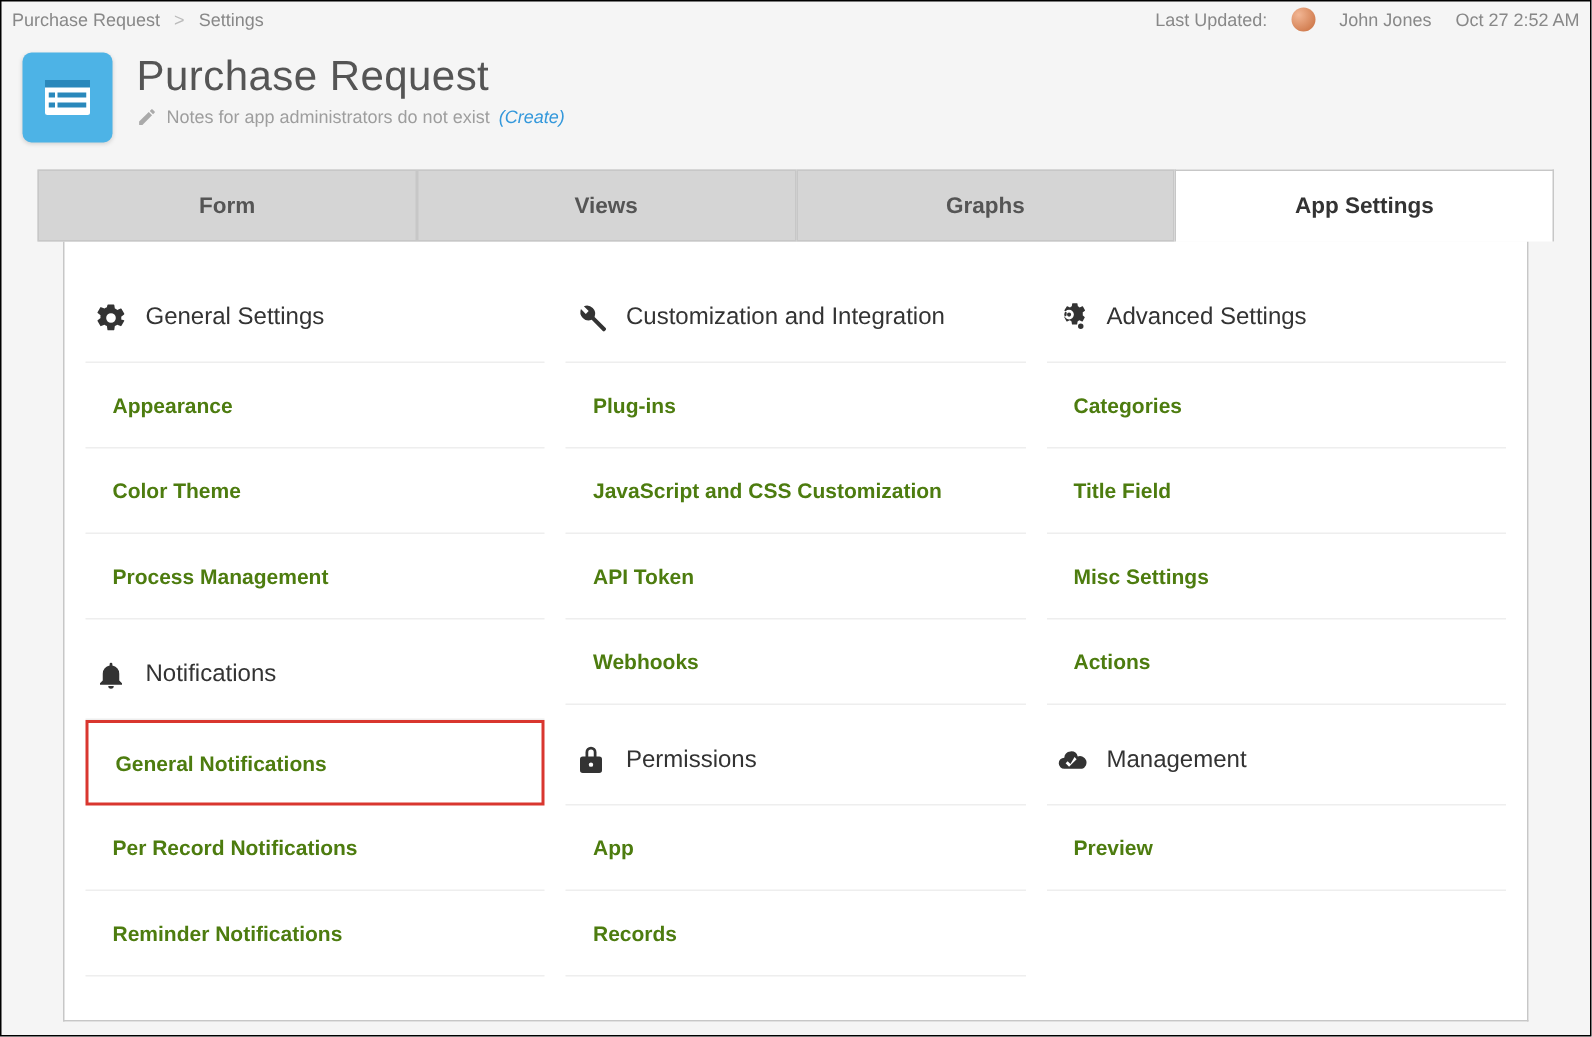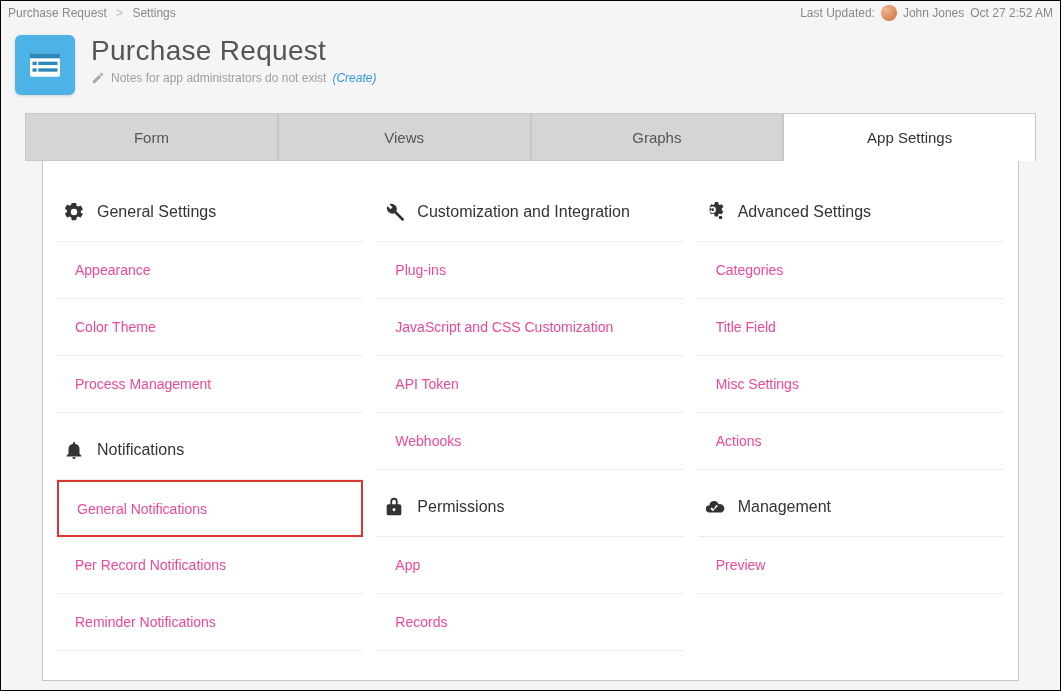--- a/index.html
+++ b/index.html
@@ -15,21 +15,21 @@
   .topbar {
     display: flex;
     justify-content: space-between;
     align-items: center;
     padding: 4px 7px;
     font-size: 12px;
     color: #888;
   }
   .breadcrumb a { color: #888; text-decoration: none; }
   .breadcrumb .sep { margin: 0 6px; color:#bbb;}
-  .lastupdated { display:flex; align-items:center; gap:6px; }
+  .lastupdated { display:flex; align-items:center; gap:16px; }
   .avatar {
     width:16px; height:16px; border-radius:50%;
     background: radial-gradient(circle at 30% 30%, #f2b694, #c76b3a);
     display:inline-block;
   }
   .header {
     display:flex;
     align-items:flex-start;
     padding: 10px 14px 18px 14px;
   }
@@ -68,21 +68,21 @@
   }
   .tab {
     flex:1;
     height:48px;
     background:#d5d5d5;
     color:#555;
     display:flex;align-items:center;justify-content:center;
     font-size:15px;
     border:1px solid #c7c7c7;
     cursor:pointer;
-    font-weight:400;
+    font-weight:700;
   }
   .tab.active { background:#fff; color:#333; border-bottom:none;}
   .panel {
     background:#fff;
     margin:0 41px;
     border:1px solid #c7c7c7;
     border-top:none;
     padding:30px 14px 0 14px;
     height:520px;
     overflow:hidden;
@@ -96,25 +96,25 @@
     color:#333;
     font-size:16px;
     font-weight:400;
   }
   .section-head svg { width:22px; height:22px; fill:#333; flex-shrink:0;}
   .section-head.sub { margin-top:16px; }
   .item {
     display:flex; align-items:center;
     height:57px;
     padding:0 18px;
-    color:#ec4899;
+    color:#4d7c0f;
     font-size:14px;
     border-bottom:1px solid #eee;
     cursor:pointer;
-    font-weight:400;
+    font-weight:700;
   }
   .item.highlight {
     border:2px solid #d9362f;
   }
   .pencil-note { width:14px;height:14px; fill:#aaa;}
 </style>
 </head>
 <body>
 
 <div class="topbar">

